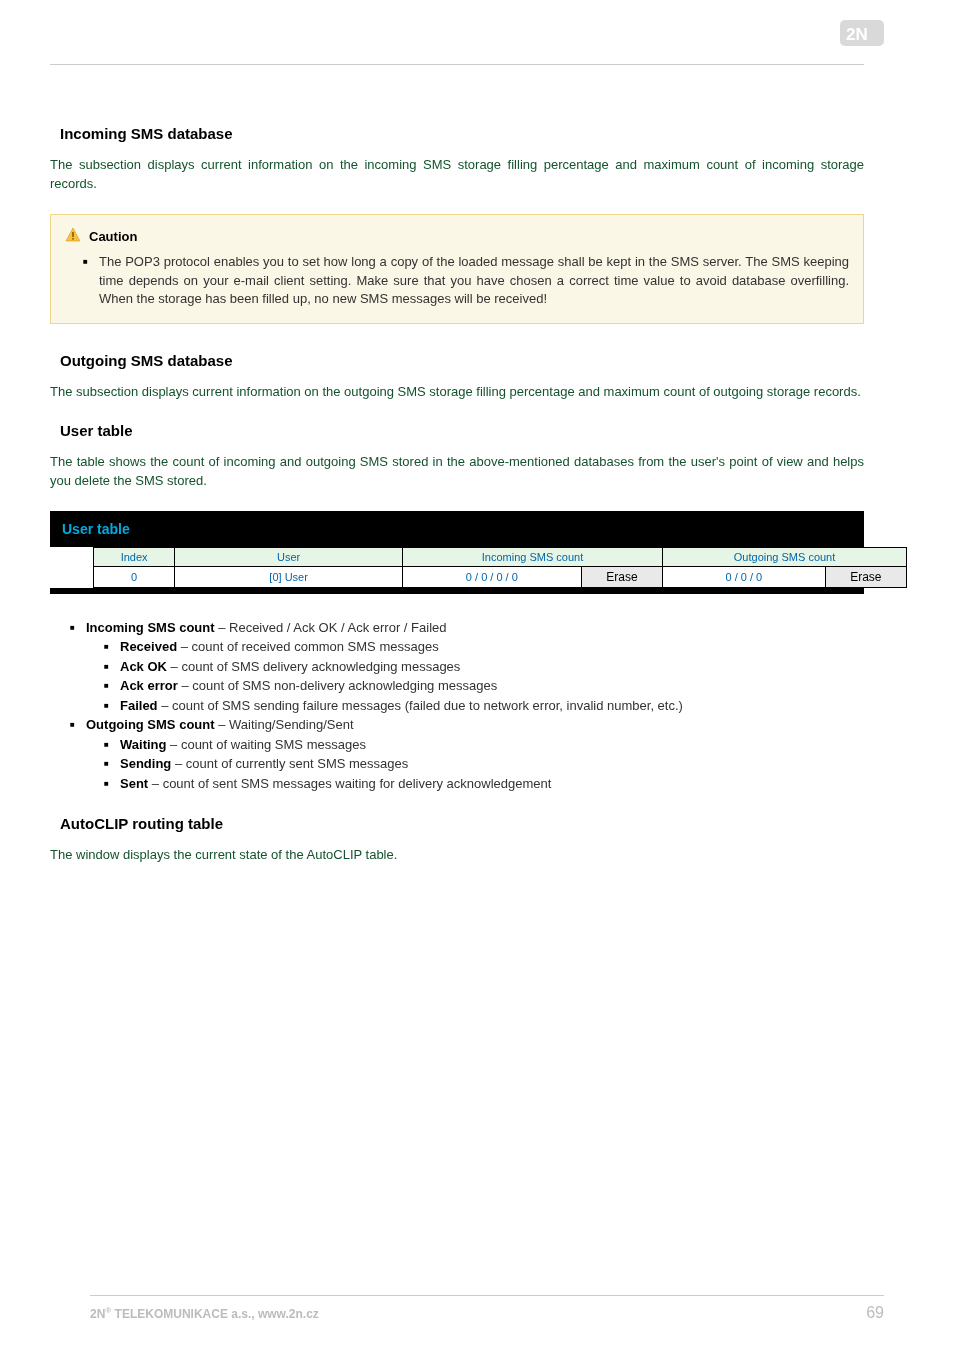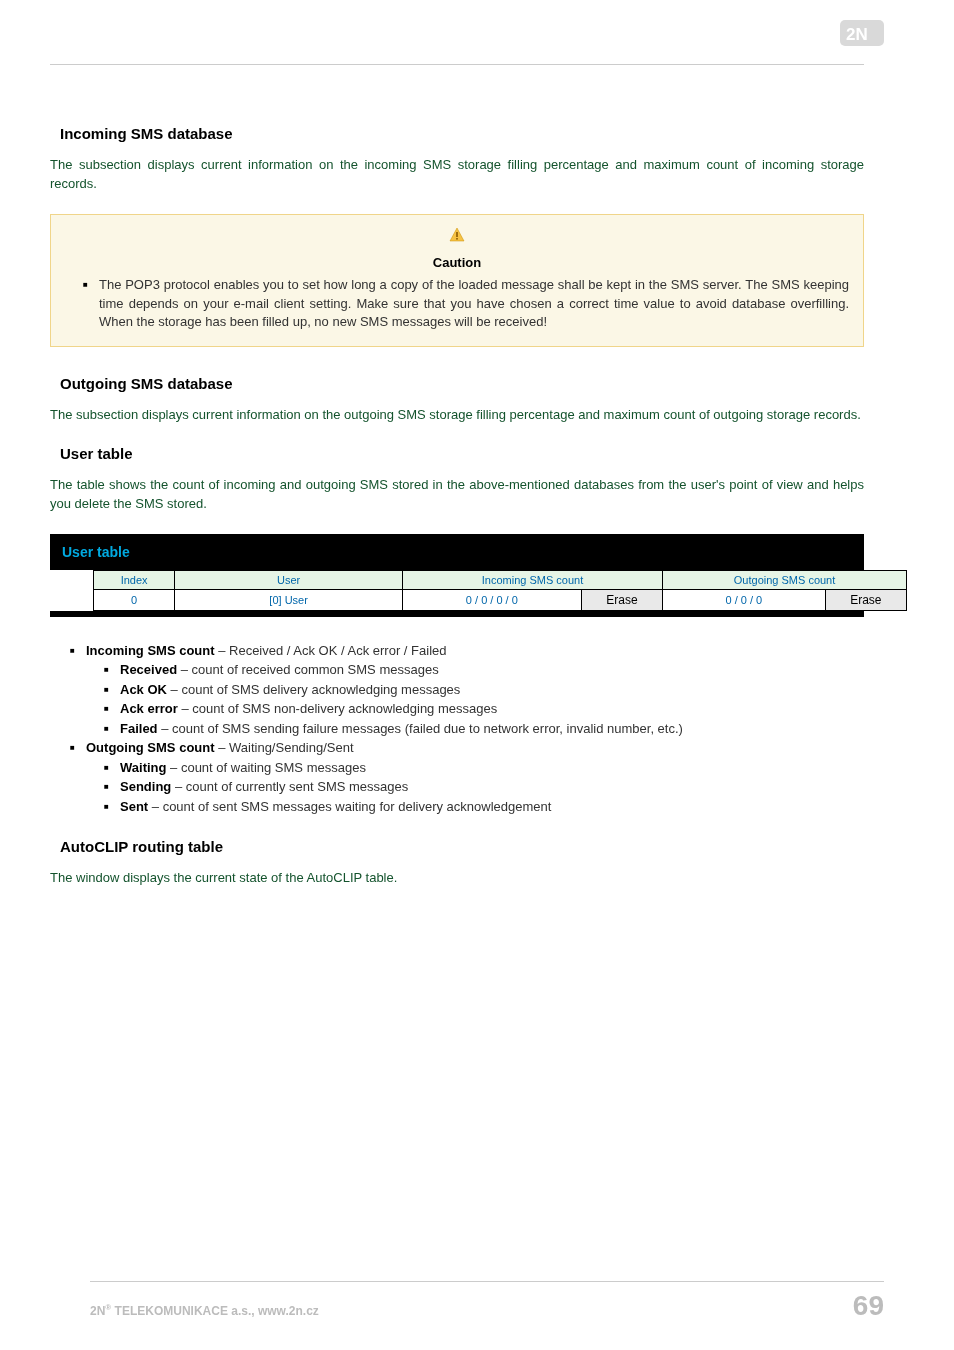--- a/index.html
+++ b/index.html
@@ -44,21 +44,20 @@
     border: 1px solid #f0d58a;
     background: #fbf7e6;
     padding: 12px 14px 14px 14px;
     margin: 0 0 28px 0;
   }
   .callout-header {
     display: flex;
     align-items: center;
     gap: 8px;
     margin-bottom: 6px;
-    flex-direction: column;
   }
   .callout-title {
     font-weight: bold;
     font-size: 13px;
     color: #000;
   }
   .callout ul {
     list-style: none;
     padding-left: 34px;
   }
@@ -191,22 +190,22 @@
     align-items: baseline;
     font-family: Arial, Helvetica, sans-serif;
   }
   .footer-left {
     font-size: 12px;
     font-weight: bold;
     color: #bcbcbc;
   }
   .footer-left sup { font-size: 8px; }
   .footer-right {
-    font-size: 28px;
-    font-weight: bold;
+    font-size: 16px;
+    font-weight: normal;
     color: #bcbcbc;
   }
 </style>
 </head>
 <body>
 
 <div class="logo">
   <svg width="44" height="26" viewBox="0 0 44 26">
     <rect x="0" y="0" width="44" height="26" rx="5" fill="#d9d9d9"></rect>
     <path d="M6 19 L6 15 Q6 9 12 9 Q18 9 18 13 Q18 16 10 19 L18 19 L18 22 L6 22 Z M6 15 L6 19" fill="none"></path>

